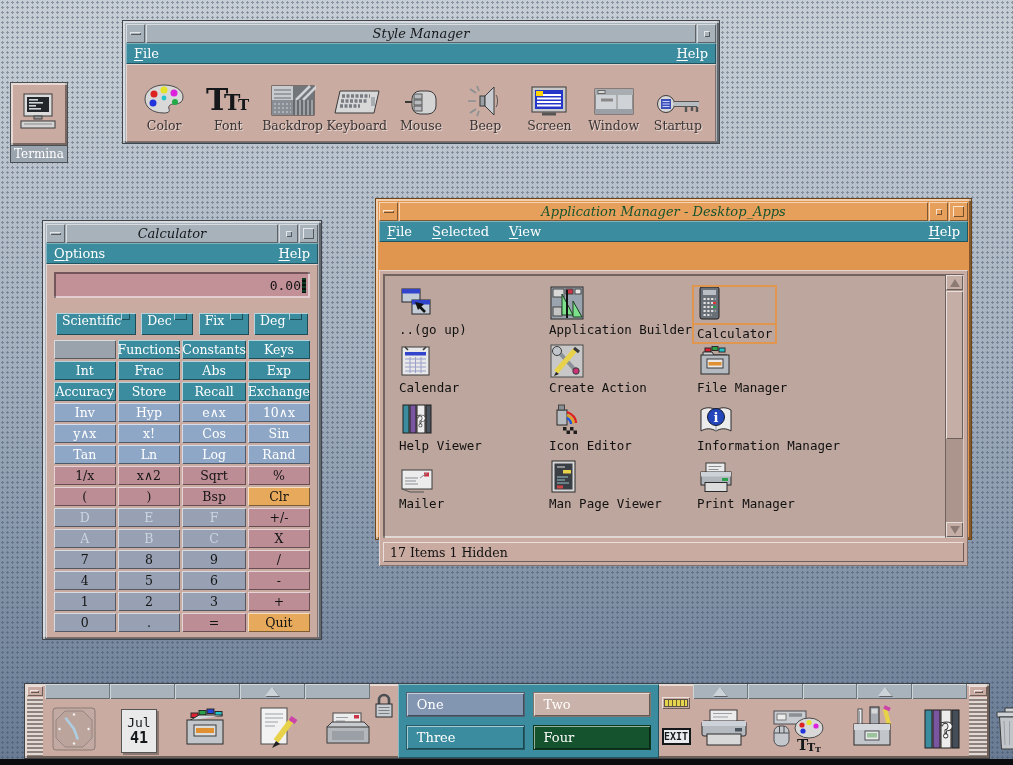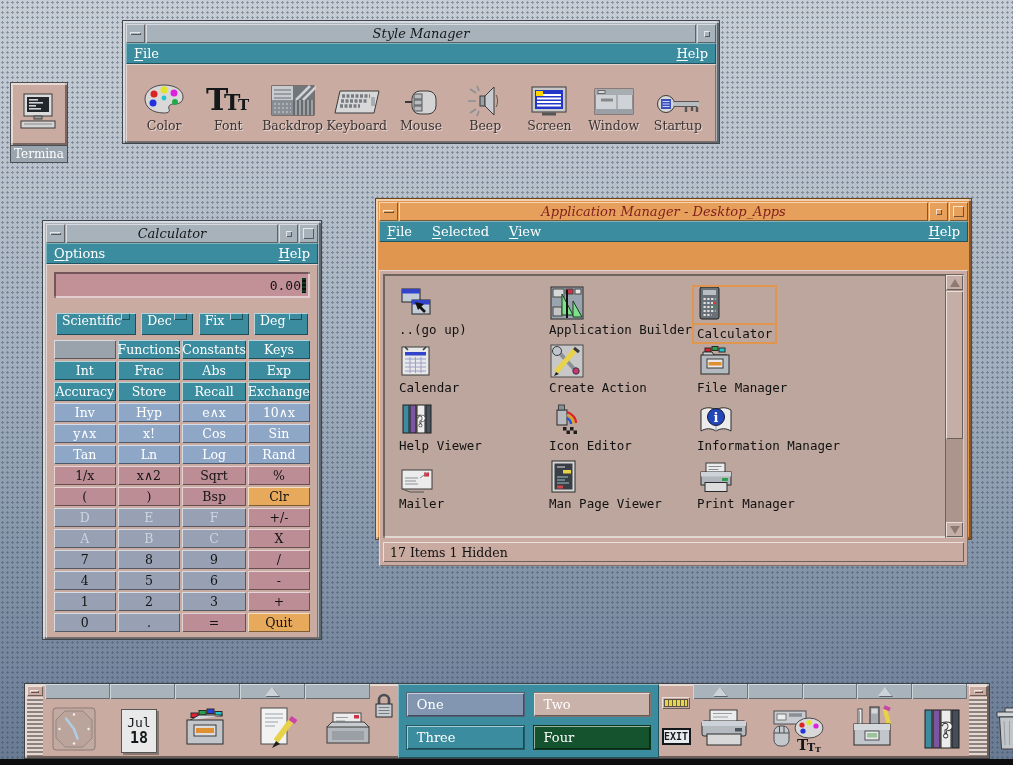--- a/index.html
+++ b/index.html
@@ -22,21 +22,21 @@
 
   .titlebar{height:19px;display:flex;align-items:stretch;font-style:italic;}
   .titlebar>*{box-shadow:inset 1px 1px 0 rgba(255,255,255,.55), inset -1px -1px 0 rgba(0,0,0,.45);}
   .titlebar .wbtn{width:19px;display:flex;align-items:center;justify-content:center;margin-right:1px;}
   .titlebar .wbtn.last{margin-right:0;margin-left:1px;}
   .titlebar .title{flex:1;text-align:center;font-size:13px;line-height:19px;color:#15181b;overflow:hidden;white-space:nowrap;}
   .tb-gray{background:#a8b2ba;}
   .tb-gray>*{background:#a8b2ba;}
   .tb-orange{background:#e6a05c;}
   .tb-orange>*{background:#e6a05c;}
-  .tb-orange .title{color:#7f1d1d;}
+  .tb-orange .title{color:#14532d;}
   .glyph-dash{width:11px;height:3px;}
   .glyph-min{width:6px;height:6px;}
   .glyph-max{width:11px;height:11px;}
   .glyph-dash,.glyph-min,.glyph-max{box-shadow:inset 1px 1px 0 rgba(255,255,255,.7), inset -1px -1px 0 rgba(0,0,0,.5);background:inherit;}
 
   .menubar{height:21px;background:#3a8c9e;display:flex;align-items:center;padding:0 8px;color:#fff;font-size:13px;
     box-shadow:inset 1px 1px 0 rgba(255,255,255,.35), inset -1px -1px 0 rgba(0,0,0,.4);}
   .menu-item{margin-right:20px;cursor:default;}
   .menu-right{margin-left:auto;margin-right:0;}
   u{text-underline-offset:2px;}
@@ -666,21 +666,21 @@
                 </g>
                 <g stroke="#aecde0" stroke-width="2.6" stroke-linecap="round">
                   <path d="M23 23 15 12.5"></path>
                   <path d="M23 23l3.5 9.5"></path>
                 </g>
               </svg></span>
           </div>
         <div class="panel-icon">
           <div class="cal-page">
             <span class="cal-month">Jul</span>
-            <span class="cal-day">18</span>
+            <span class="cal-day">41</span>
           </div>
         </div>
         <div class="panel-icon">
             <span><svg width="50" height="46" viewBox="0 0 50 46" xmlns="http://www.w3.org/2000/svg" fill="none">
                 <g stroke="#2a2a2a">
                   <rect x="10" y="7" width="7" height="4.5" fill="#dd2233"></rect>
                   <rect x="18" y="4.5" width="7" height="4.5" fill="#2aa04a"></rect>
                   <rect x="26" y="3" width="7" height="4.5" fill="#2244dd"></rect>
                   <rect x="34" y="5.5" width="7" height="4.5" fill="#22c4cc"></rect>
                 </g>

